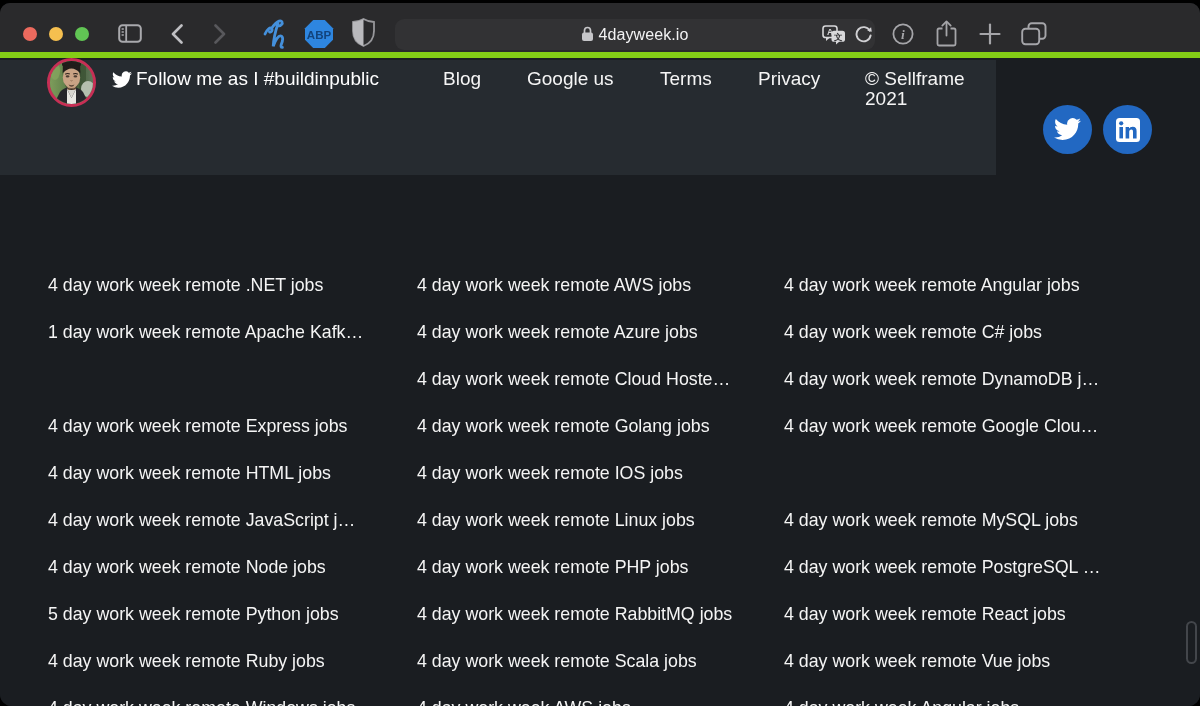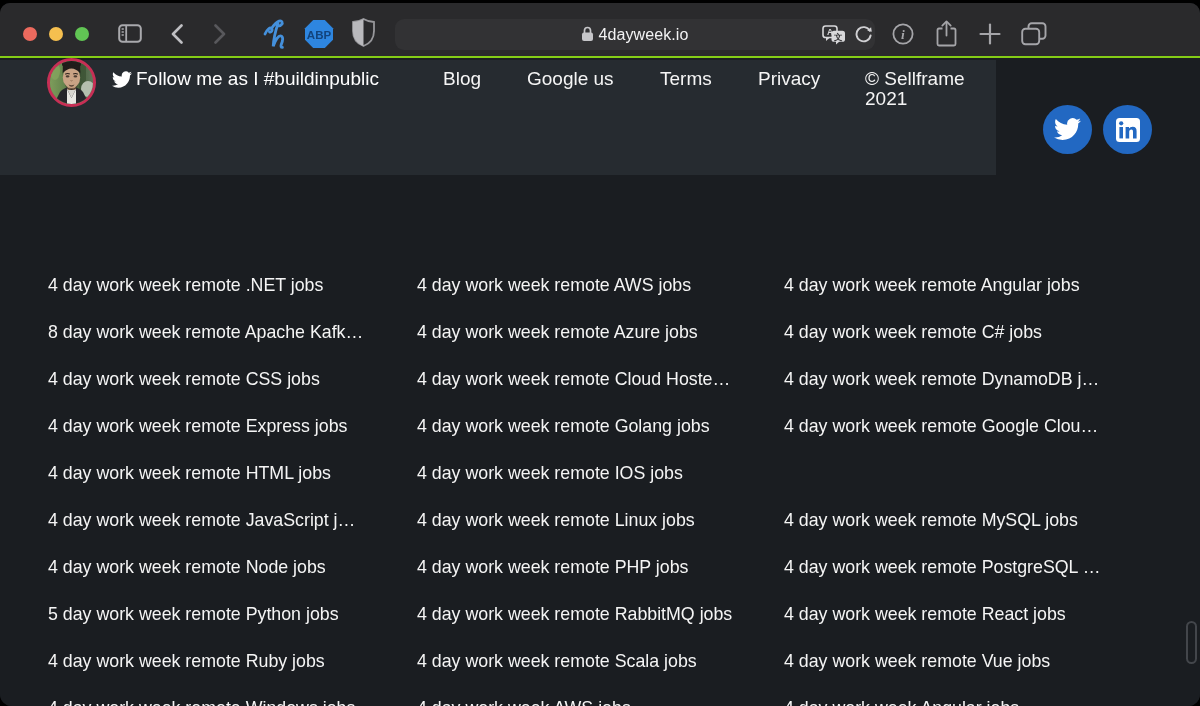--- a/index.html
+++ b/index.html
@@ -1,21 +1,21 @@
 <!DOCTYPE html>
 <html><head>
 <meta charset="utf-8">
 <style>
   * { margin:0; padding:0; box-sizing:border-box; }
   html,body { width:1200px; height:706px; background:#000; overflow:hidden;
     font-family:"Liberation Sans", sans-serif; }
   .window { position:absolute; left:0; top:3px; width:1200px; height:703px;
     border-radius:10px 10px 12px 12px; overflow:hidden; background:#1a1d21; }
   .toolbar { position:absolute; left:0; top:0; width:1200px; height:55px;
-    background:#2a2a2c; border-bottom:2px solid #84cc16; }
+    background:#2a2a2c; border-bottom:6px solid #84cc16; }
   .tl { position:absolute; top:24px; width:14px; height:14px; border-radius:50%; }
   .urlbar { position:absolute; left:395px; top:16px; width:480px; height:31px;
     border-radius:9px; background:#323234; }
   .urltext { position:absolute; left:0; right:0; top:0; height:31px; line-height:31px;
     text-align:center; color:#f2f2f3; font-size:16px; font-weight:400; letter-spacing:0.1px; }
   .page { position:absolute; left:0; top:57px; width:1200px; height:646px; background:#1a1d21; }
   .footer { position:absolute; left:0; top:0; width:996px; height:115px; background:#262b30; }
   .avatar { position:absolute; left:47px; top:-2px; width:49px; height:49px;
     border-radius:50%; border:3px solid #c72f55; overflow:hidden; background:#5f7f4d; }
   .followtxt { position:absolute; left:136px; top:9px; color:#fff; font-size:19px; line-height:20px; }
@@ -159,22 +159,21 @@
         <svg style="position:absolute;left:12.5px;top:12.5px" width="24" height="24" viewBox="0 0 24 24">
           <rect x="0" y="0" width="24" height="24" rx="3.5" fill="#fff"></rect>
           <rect x="3.4" y="9" width="3.6" height="11.4" fill="#2268c2"></rect>
           <circle cx="5.2" cy="5.3" r="2.1" fill="#2268c2"></circle>
           <path d="M9.6 9 L13 9 L13 10.6 C13.6 9.6 14.9 8.7 16.7 8.7 C19.6 8.7 20.6 10.3 20.6 13.2 L20.6 20.4 L17 20.4 L17 13.9 C17 12.3 16.5 11.6 15.3 11.6 C14 11.6 13.2 12.5 13.2 13.9 L13.2 20.4 L9.6 20.4 Z" fill="#2268c2"></path>
         </svg>
       </div>
     </div>
     <div class="links">
       <div class="lnk c1" style="top:100px">4 day work week remote .NET jobs</div>
-      <div class="lnk c1" style="top:147px">8 day work week remote Apache Kafk…</div>
-      <div class="lnk c1" style="top:194px">4 day work week remote CSS jobs</div>
+      <div class="lnk c1" style="top:147px">1 day work week remote Apache Kafk…</div>
       <div class="lnk c1" style="top:241px">4 day work week remote Express jobs</div>
       <div class="lnk c1" style="top:288px">4 day work week remote HTML jobs</div>
       <div class="lnk c1" style="top:335px">4 day work week remote JavaScript j…</div>
       <div class="lnk c1" style="top:382px">4 day work week remote Node jobs</div>
       <div class="lnk c1" style="top:429px">5 day work week remote Python jobs</div>
       <div class="lnk c1" style="top:476px">4 day work week remote Ruby jobs</div>
       <div class="lnk c1" style="top:523px">4 day work week remote Windows jobs</div>
       <div class="lnk c2" style="top:100px">4 day work week remote AWS jobs</div>
       <div class="lnk c2" style="top:147px">4 day work week remote Azure jobs</div>
       <div class="lnk c2" style="top:194px">4 day work week remote Cloud Hoste…</div>

